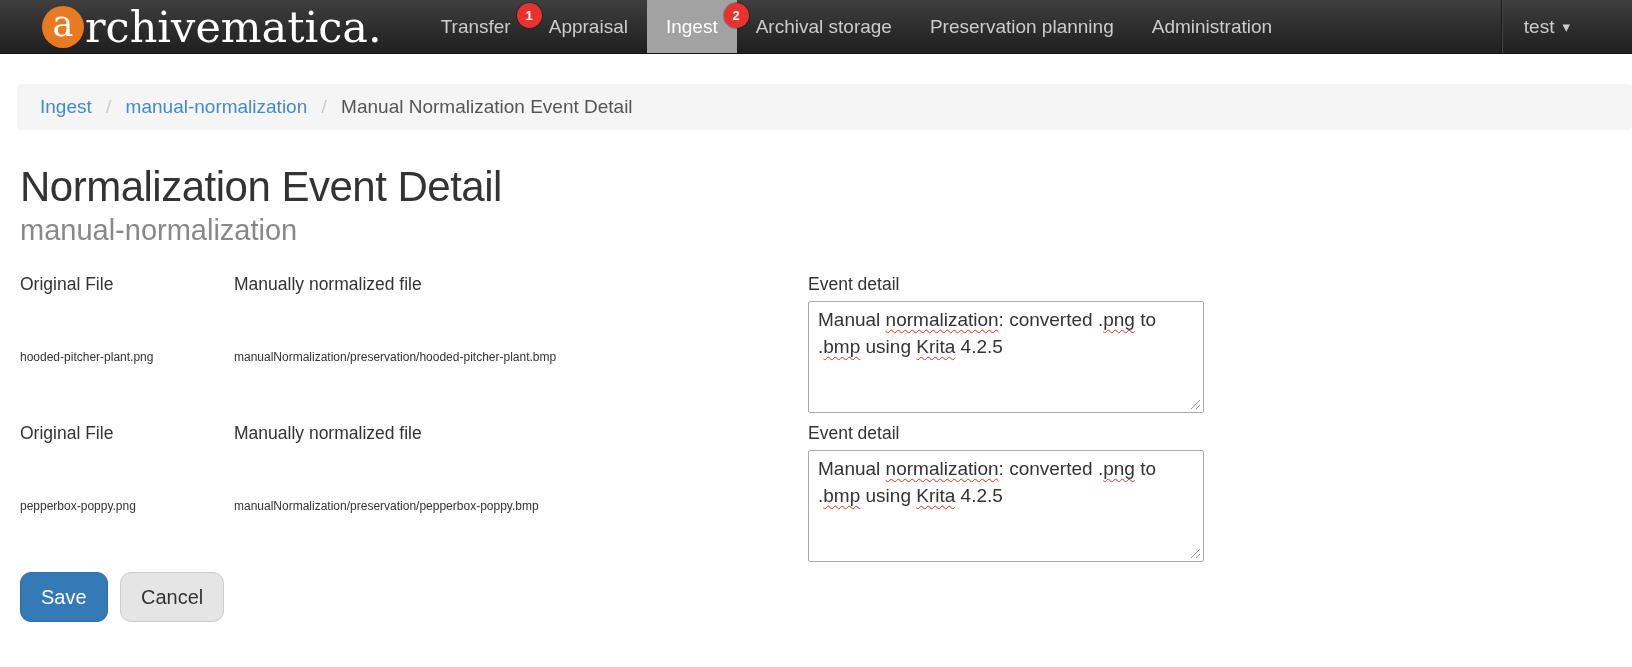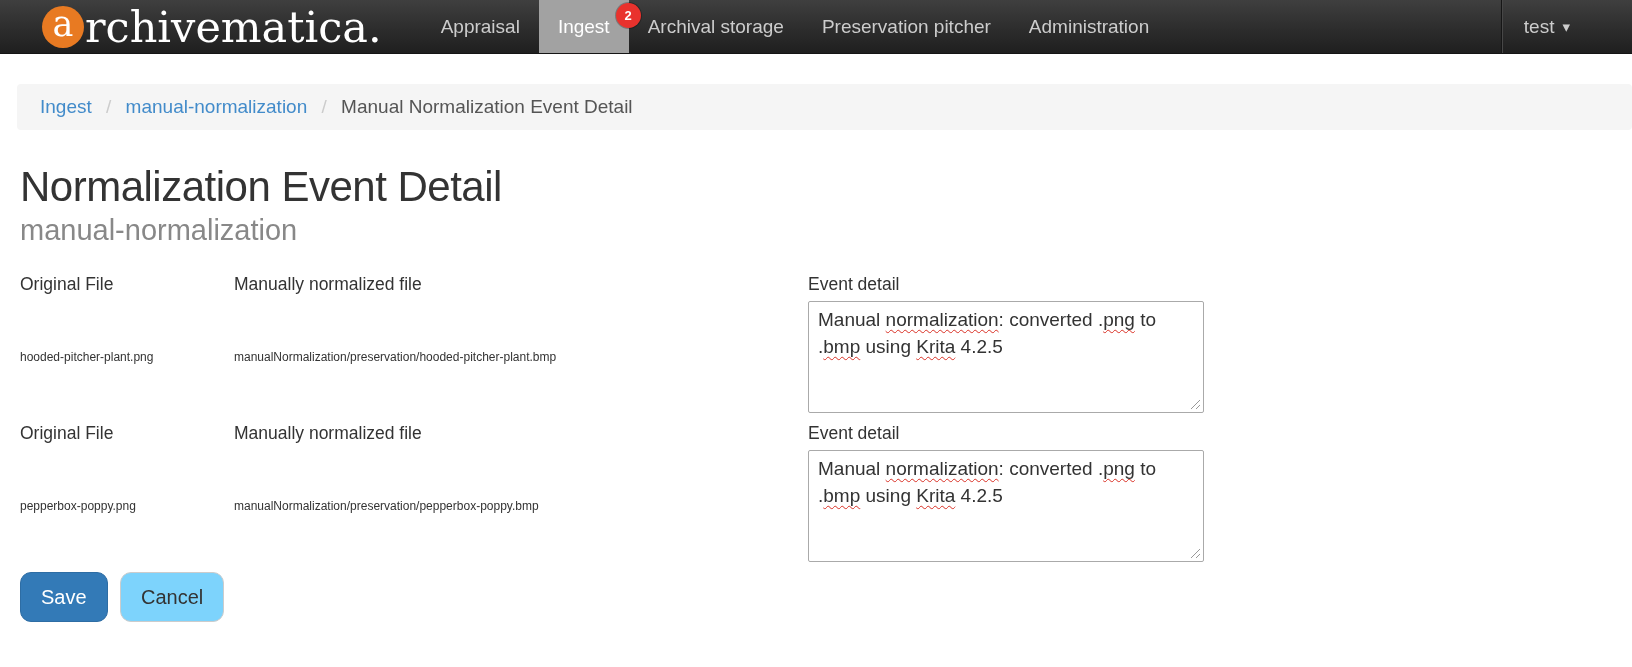--- a/index.html
+++ b/index.html
@@ -131,46 +131,50 @@
     font-size:20px; line-height:1.2;
     padding:12px 20px;
     border-radius:11px;
     cursor:pointer;
   }
   .btn-primary {
     background:#337ab7; color:#fff;
     border:1px solid #2e6da4;
   }
   .btn-default {
-    background:#7dd3fc; color:#333;
+    background:#e5e5e5; color:#333;
     border:1px solid #ccc;
     margin-left:8px;
   }
 </style>
 </head>
 <body>
 
 <nav class="navbar">
   <a class="brand">
     <span class="brand-a">a</span>
       <span class="brand-rest">rchivematica.</span>
   </a>
   <ul class="nav">
     <li>
+      <span>Transfer</span>
+      <span class="nav-badge">1</span>
+    </li>
+    <li>
       <span>Appraisal</span>
     </li>
     <li class="active">
       <span>Ingest</span>
       <span class="nav-badge">2</span>
     </li>
     <li>
       <span>Archival storage</span>
     </li>
     <li>
-      <span>Preservation pitcher</span>
+      <span>Preservation planning</span>
     </li>
     <li>
       <span>Administration</span>
     </li>
   </ul>
   <div class="nav-spacer"></div>
   <div class="nav-user">
     <span>test</span>
     <span class="caret">▾</span>
   </div>

